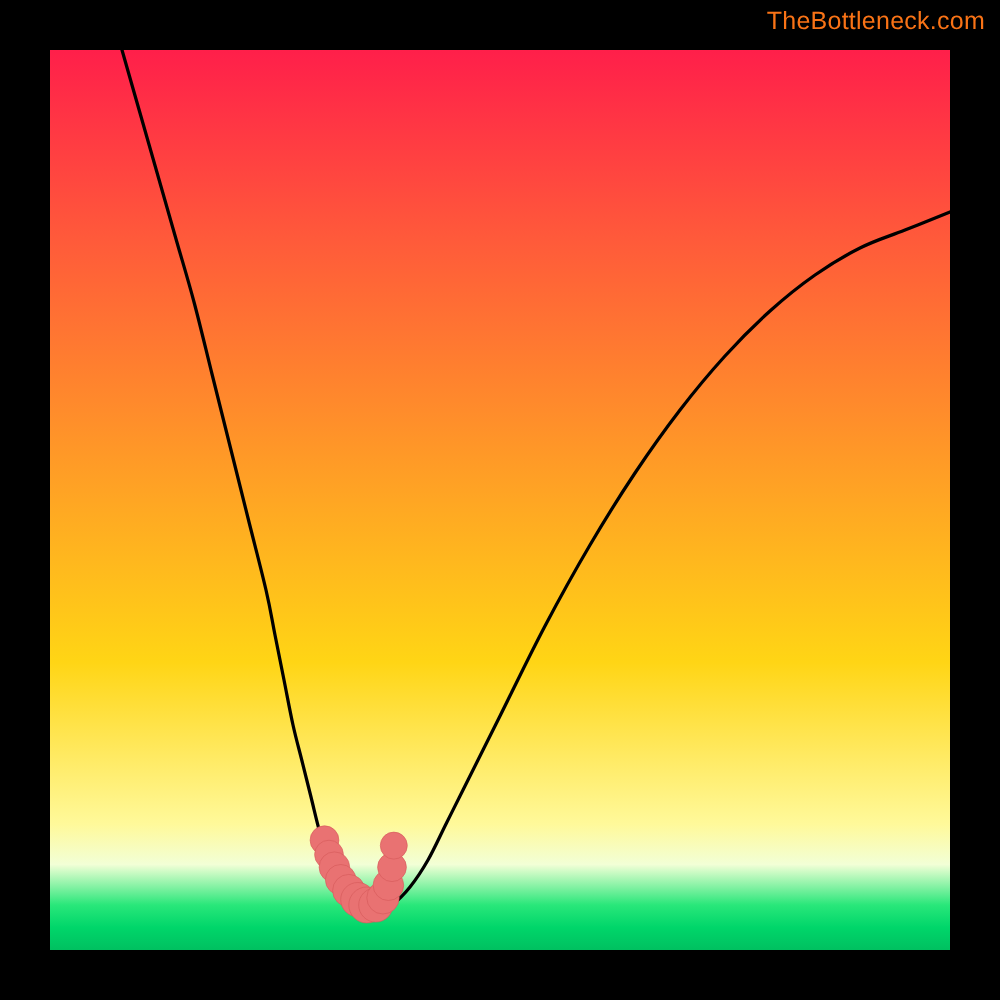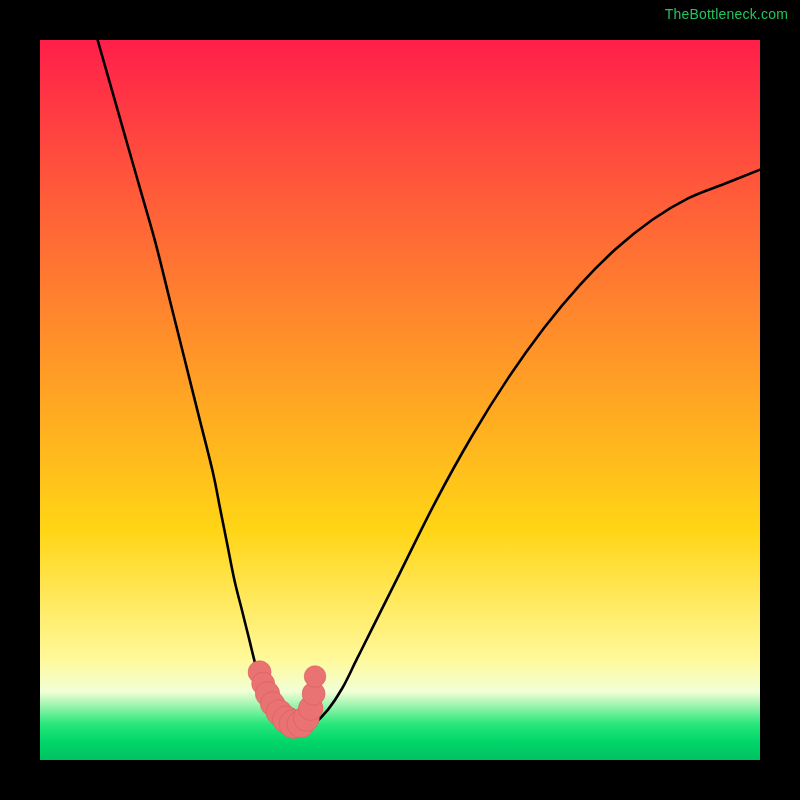--- a/index.html
+++ b/index.html
@@ -26,22 +26,22 @@
     overflow: hidden;
   }
   .grad {
     position: absolute;
     left: 0; top: 0; right: 0; bottom: 0;
   }
   .watermark {
     position: absolute;
     top: 6px;
     right: 12px;
-    color: #22c55e;
-    font-size: 14px;
+    color: #f97316;
+    font-size: 20px;
     letter-spacing: 0.2px;
     user-select: none;
   }
   svg { display: block; }
 </style>
 </head>
 <body>
 
 <div class="stage">
 

